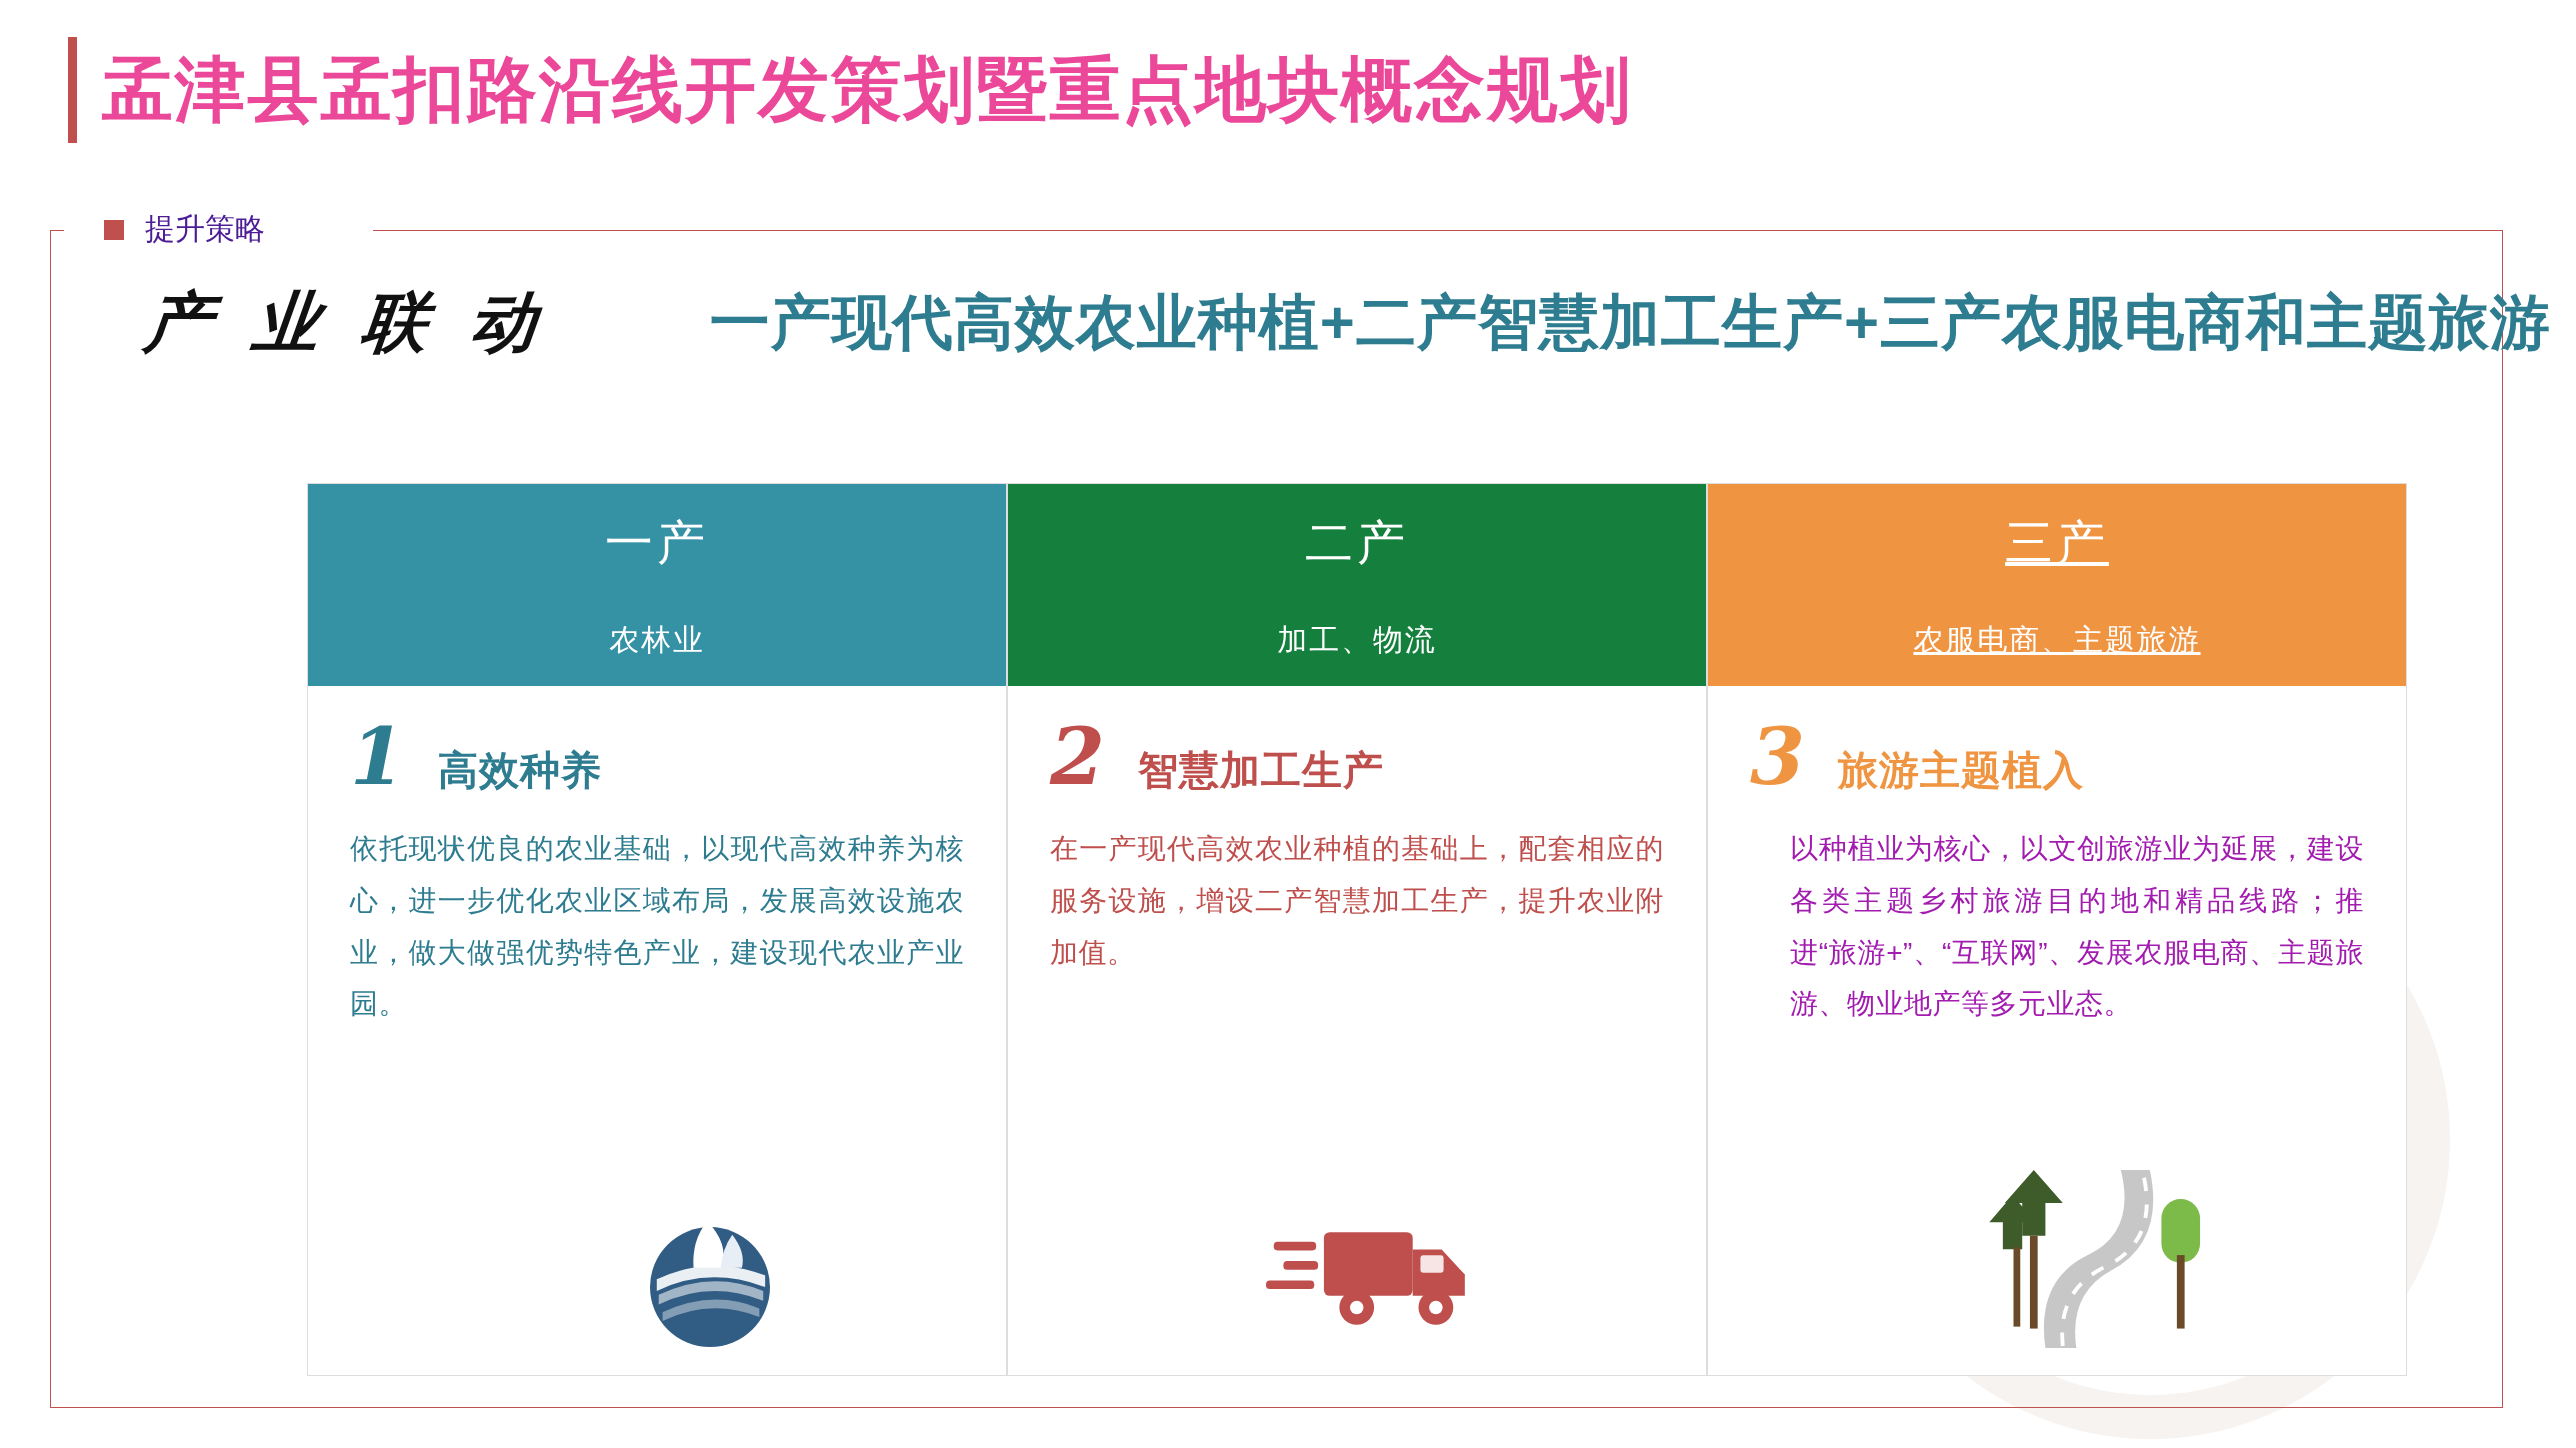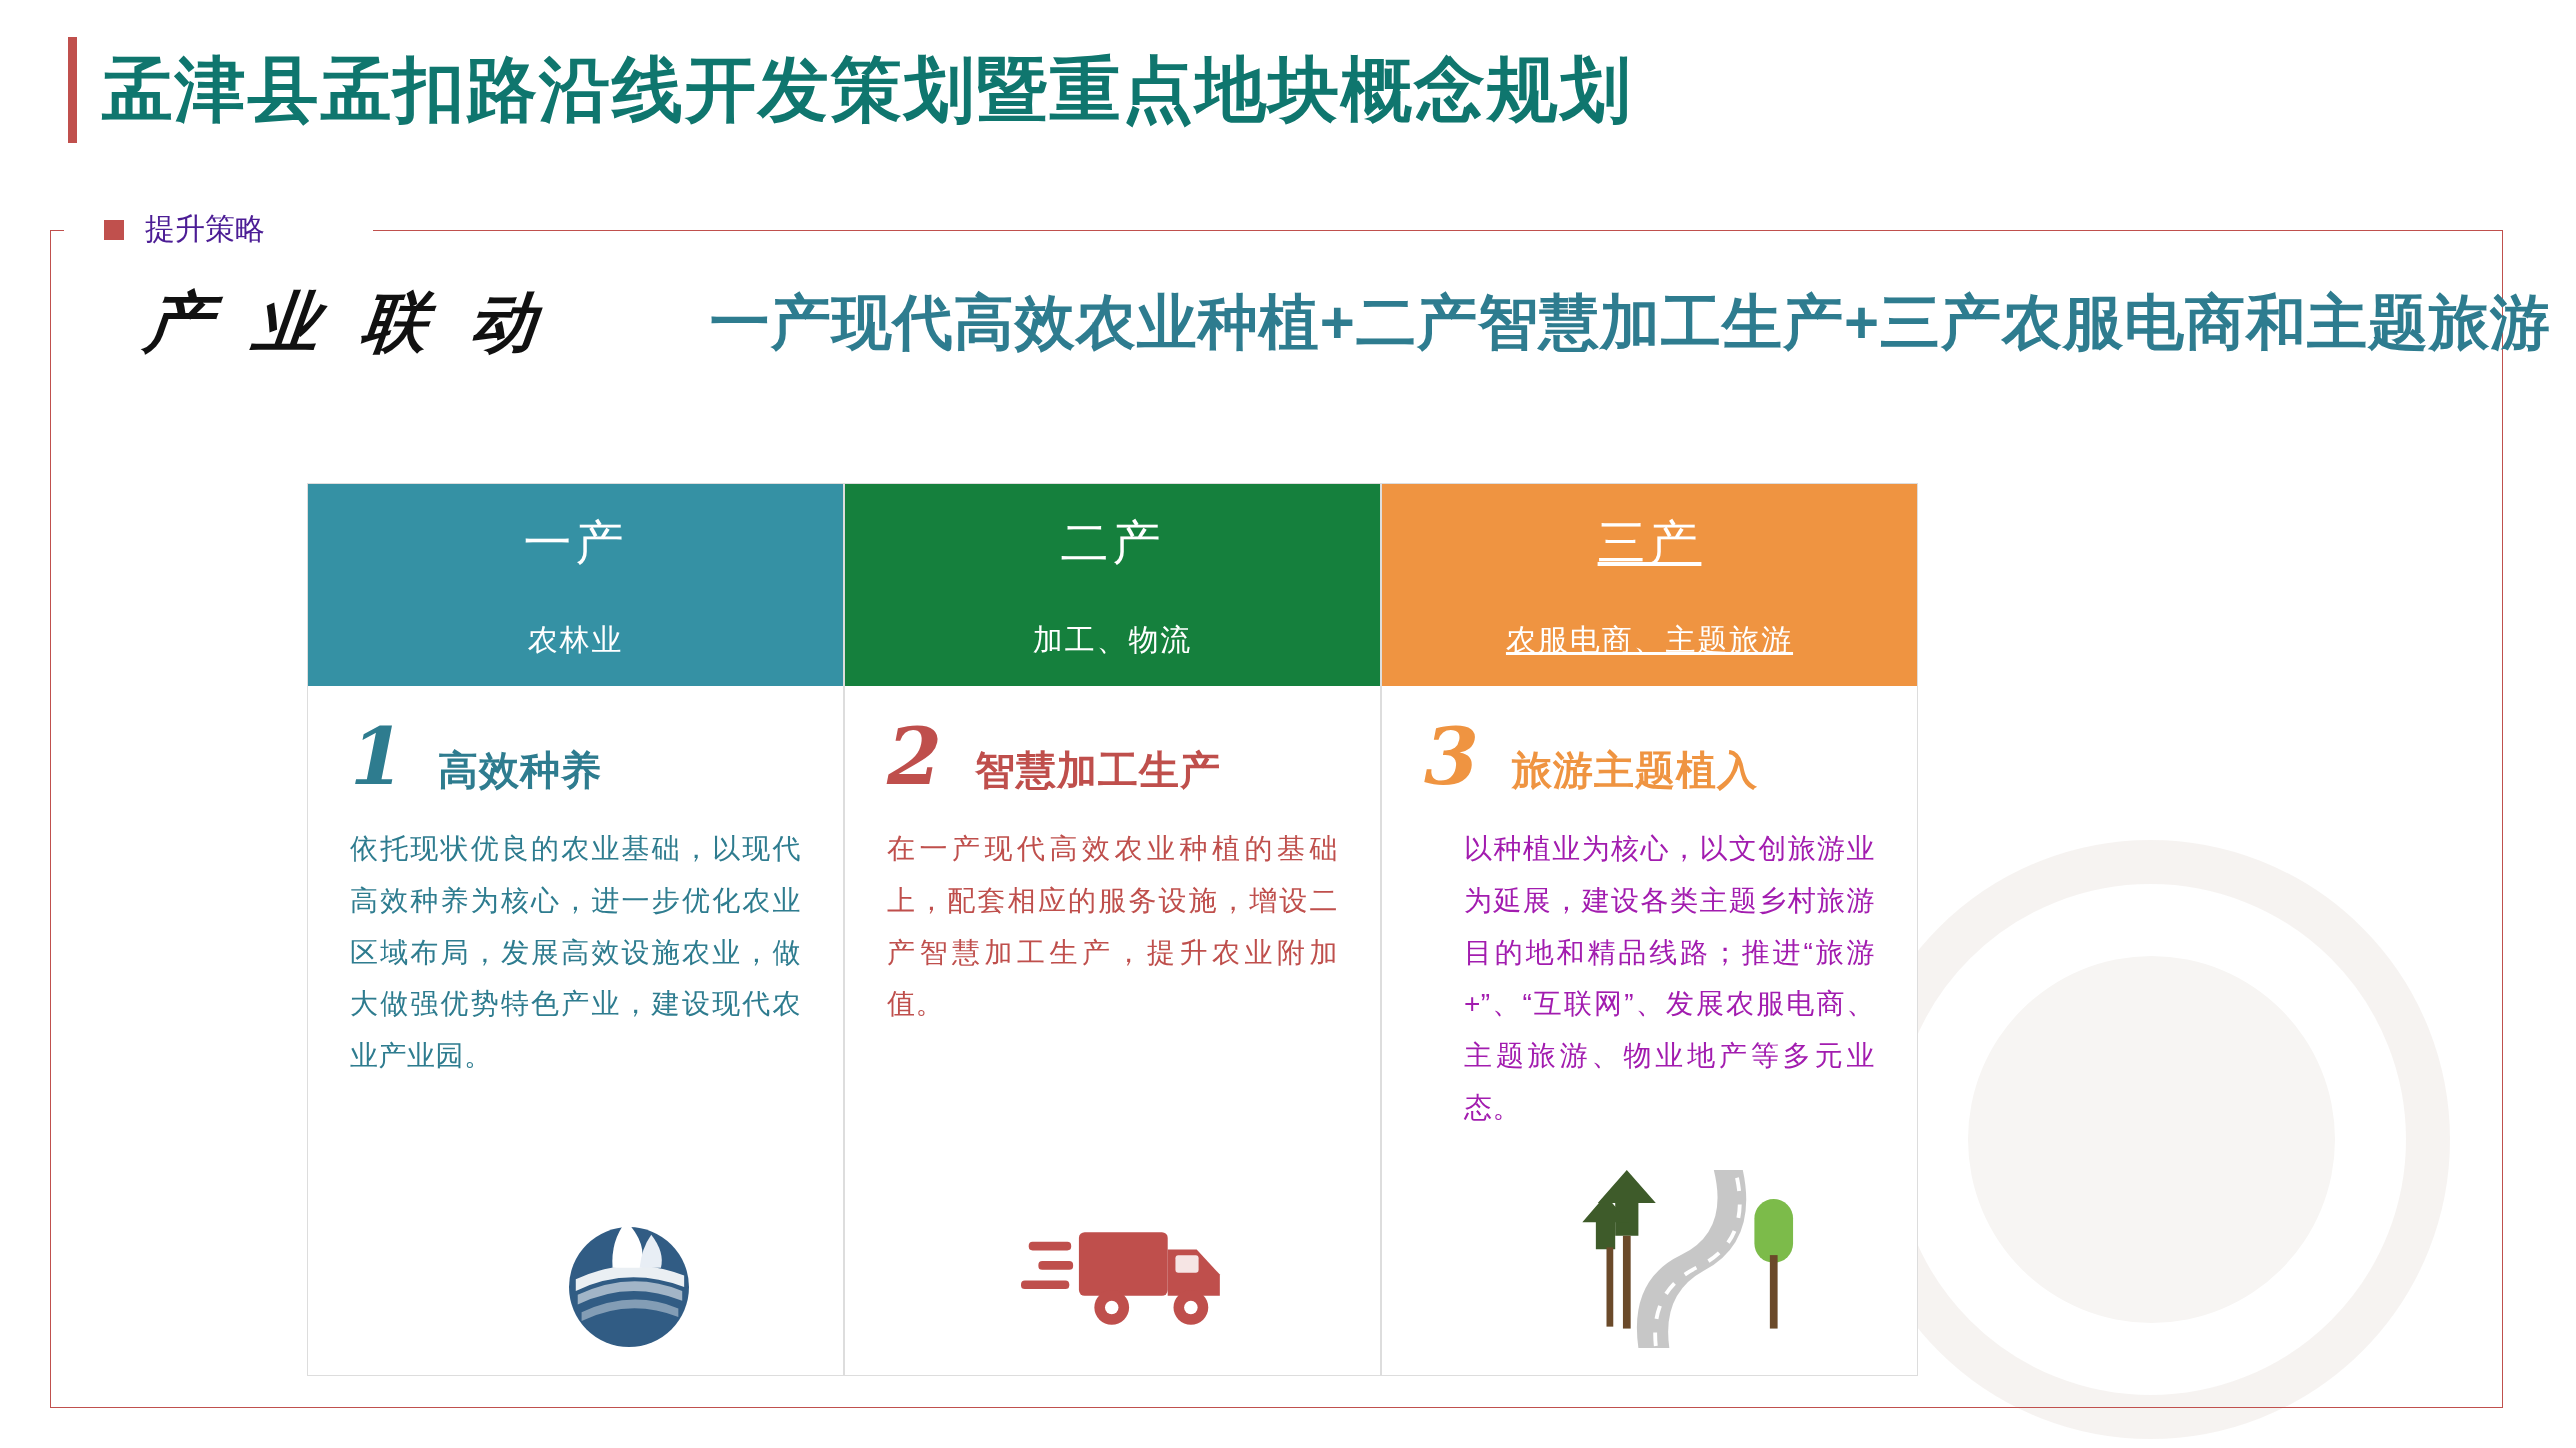--- a/index.html
+++ b/index.html
@@ -26,21 +26,21 @@
   .title-bar {
     width: 8.7px;
     height: 106px;
     background: #c0504d;
     margin-right: 25px;
   }
   .title-text {
     font-family: "DejaVu Serif", serif;
     font-weight: bold;
     font-size: 71px;
-    color: #0f766e;
+    color: #ec4899;
     letter-spacing: 1.9px;
     white-space: nowrap;
   }
 
   
   .frame {
     position: absolute;
     left: 50px;
     top: 230px;
     width: 2453px;
@@ -129,21 +129,21 @@
     color: #2e7c8f;
     white-space: nowrap;
     letter-spacing: 1px;
   }
 
   
   .cards {
     position: absolute;
     left: 307px;
     top: 483px;
-    width: 1611px;
+    width: 2100px;
     display: flex;
     justify-content: center;
     z-index: 3;
   }
   .card {
     width: 700px;
     background: #ffffff;
     border: 1.9px solid #dddddd;
     box-sizing: border-box;
     position: relative;

